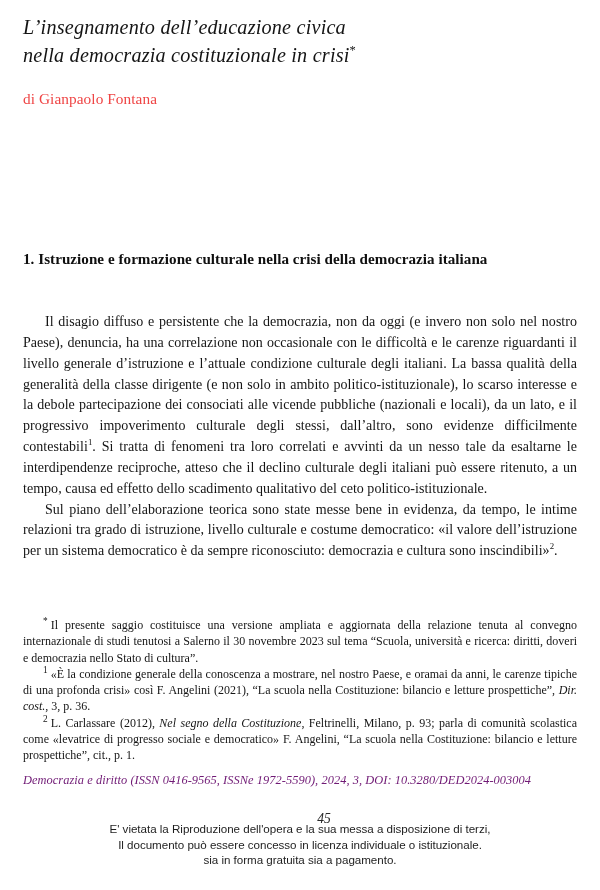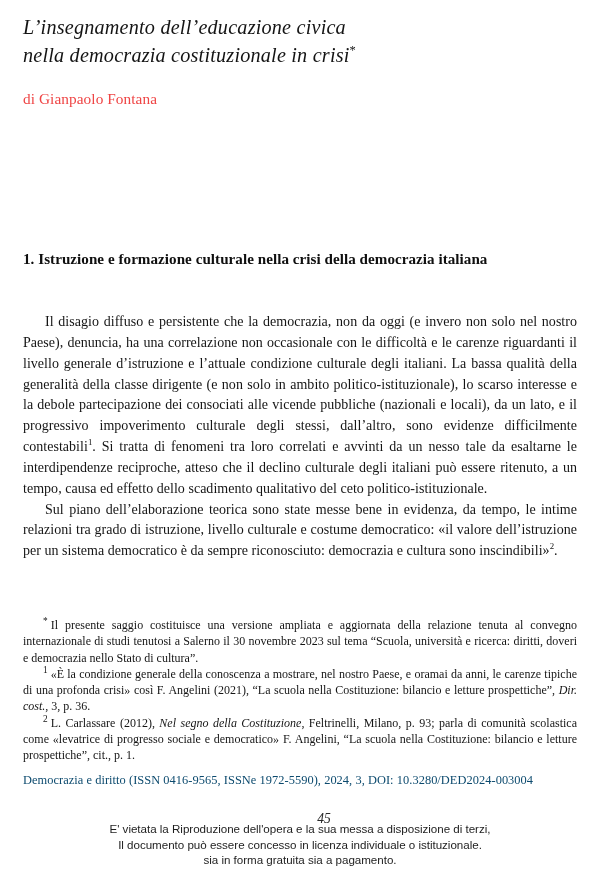--- a/index.html
+++ b/index.html
@@ -121,21 +121,22 @@
   .footnotes i, .footnotes em { font-style: italic; }
 
   
   .source-line {
     position: absolute;
     left: 23px;
     top: 772px;
     width: 556px;
     font-size: 12.4px;
     line-height: 16px;
-    color: #0c4a6e;
+    font-style: italic;
+    color: #701a75;
     letter-spacing: 0.004em;
   }
 
   
   .page-number {
     position: absolute;
     left: 0;
     top: 812px;
     width: 600px;
     text-align: center;

